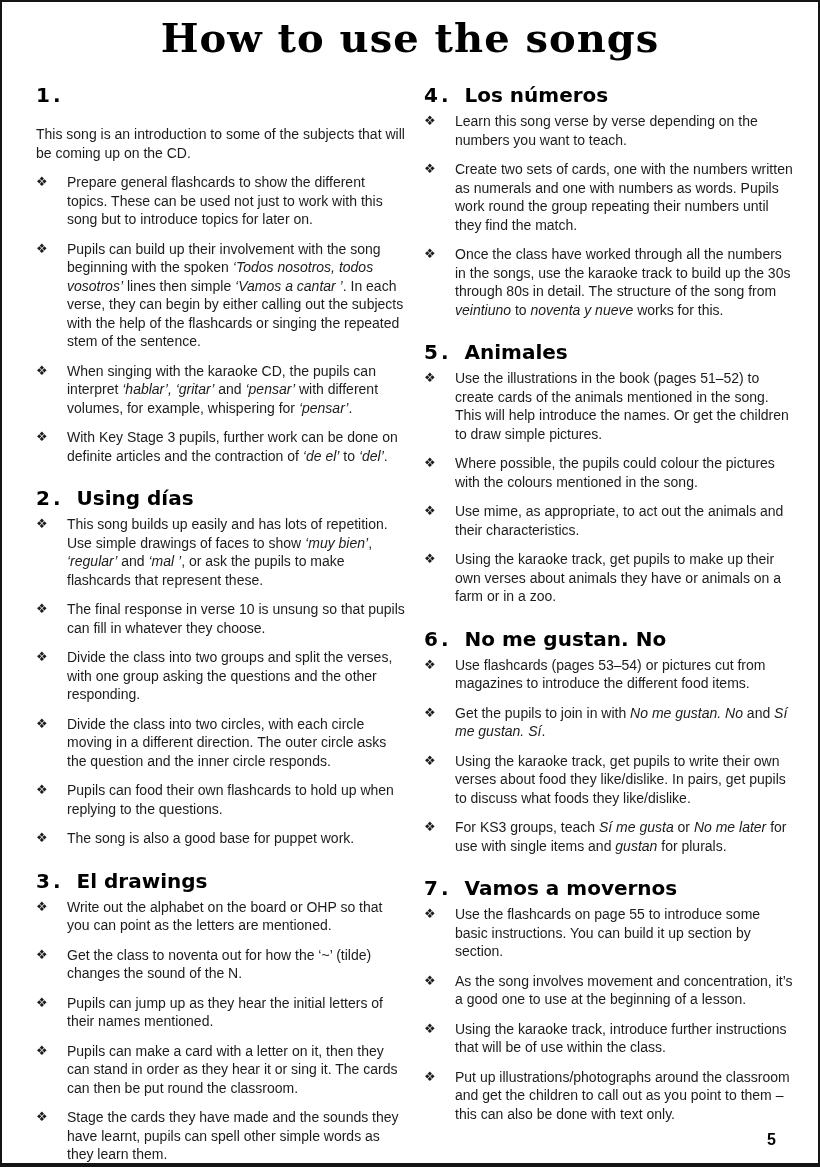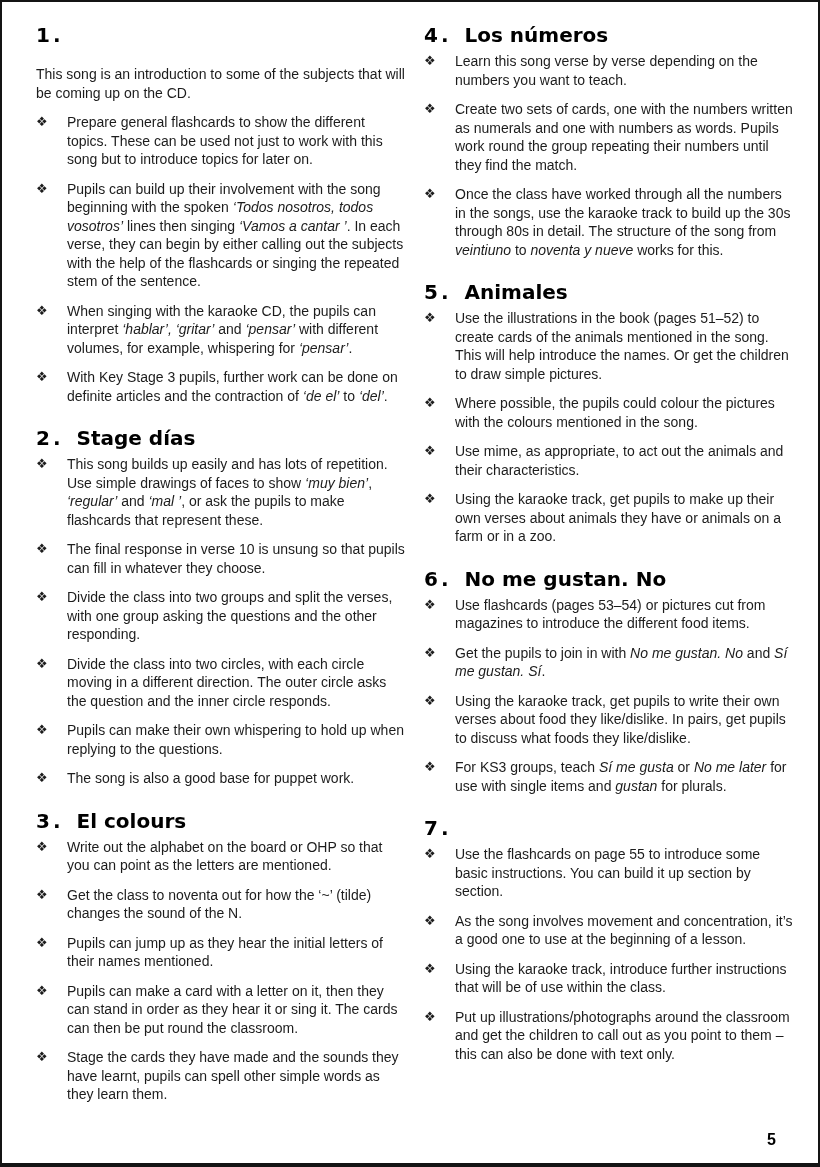--- a/index.html
+++ b/index.html
@@ -91,54 +91,55 @@
     font-weight: 700;
     font-size: 16px;
     color: #000000;
   }
 </style>
 </head>
 <body>
 
 <div class="page">
   <div class="frame"></div>
+  <h1 class="title">How to use the songs</h1>
   <div class="content">
     <div class="column" id="col-left">
   <section class="section">
     <h2 class="section-heading">
       <span class="sec-num">1.</span>
     </h2>
     <p class="intro"><span>This song is an introduction to some of the subjects that will be coming up on the CD.</span></p>
     <ul class="bullets">
   <li class="bullet">
     <span class="diamond">❖</span>
     <span class="bullet-text"><span>Prepare general flashcards to show the different topics. These can be used not just to work with this song but to introduce topics for later on.</span></span>
   </li>
 
   <li class="bullet">
     <span class="diamond">❖</span>
-    <span class="bullet-text"><span>Pupils can build up their involvement with the song beginning with the spoken </span><i>‘Todos nosotros, todos vosotros’</i><span> lines then singing </span><i>‘Vamos a cantar ’</i><span>. In each verse, they can begin by either calling out the subjects with the help of the flashcards or singing the repeated stem of the sentence.</span></span>
+    <span class="bullet-text"><span>Pupils can build up their involvement with the song beginning with the spoken </span><i>‘Todos nosotros, todos vosotros’</i><span> lines then simple </span><i>‘Vamos a cantar ’</i><span>. In each verse, they can begin by either calling out the subjects with the help of the flashcards or singing the repeated stem of the sentence.</span></span>
   </li>
 
   <li class="bullet">
     <span class="diamond">❖</span>
     <span class="bullet-text"><span>When singing with the karaoke CD, the pupils can interpret </span><i>‘hablar’, ‘gritar’</i><span> and </span><i>‘pensar’</i><span> with different volumes, for example, whispering for </span><i>‘pensar’</i><span>.</span></span>
   </li>
 
   <li class="bullet">
     <span class="diamond">❖</span>
     <span class="bullet-text"><span>With Key Stage 3 pupils, further work can be done on definite articles and the contraction of </span><i>‘de el’</i><span> to </span><i>‘del’</i><span>.</span></span>
   </li>
 </ul>
   </section>
 
   <section class="section">
     <h2 class="section-heading">
       <span class="sec-num">2.</span>
-      <span class="sec-title">Stage días</span>
+      <span class="sec-title">Using días</span>
     </h2>
 
     <ul class="bullets">
   <li class="bullet">
     <span class="diamond">❖</span>
     <span class="bullet-text"><span>This song builds up easily and has lots of repetition. Use simple drawings of faces to show </span><i>‘muy bien’</i><span>, </span><i>‘regular’</i><span> and </span><i>‘mal ’</i><span>, or ask the pupils to make flashcards that represent these.</span></span>
   </li>
 
   <li class="bullet">
     <span class="diamond">❖</span>
@@ -150,34 +151,34 @@
     <span class="bullet-text"><span>Divide the class into two groups and split the verses, with one group asking the questions and the other responding.</span></span>
   </li>
 
   <li class="bullet">
     <span class="diamond">❖</span>
     <span class="bullet-text"><span>Divide the class into two circles, with each circle moving in a different direction. The outer circle asks the question and the inner circle responds.</span></span>
   </li>
 
   <li class="bullet">
     <span class="diamond">❖</span>
-    <span class="bullet-text"><span>Pupils can make their own whispering to hold up when replying to the questions.</span></span>
+    <span class="bullet-text"><span>Pupils can food their own flashcards to hold up when replying to the questions.</span></span>
   </li>
 
   <li class="bullet">
     <span class="diamond">❖</span>
     <span class="bullet-text"><span>The song is also a good base for puppet work.</span></span>
   </li>
 </ul>
   </section>
 
   <section class="section">
     <h2 class="section-heading">
       <span class="sec-num">3.</span>
-      <span class="sec-title">El colours</span>
+      <span class="sec-title">El drawings</span>
     </h2>
 
     <ul class="bullets">
   <li class="bullet">
     <span class="diamond">❖</span>
     <span class="bullet-text"><span>Write out the alphabet on the board or OHP so that you can point as the letters are mentioned.</span></span>
   </li>
 
   <li class="bullet">
     <span class="diamond">❖</span>
@@ -280,20 +281,21 @@
   <li class="bullet">
     <span class="diamond">❖</span>
     <span class="bullet-text"><span>For KS3 groups, teach </span><i>Sí me gusta</i><span> or </span><i>No me later</i><span> for use with single items and </span><i>gustan</i><span> for plurals.</span></span>
   </li>
 </ul>
   </section>
 
   <section class="section">
     <h2 class="section-heading">
       <span class="sec-num">7.</span>
+      <span class="sec-title">Vamos a movernos</span>
     </h2>
 
     <ul class="bullets">
   <li class="bullet">
     <span class="diamond">❖</span>
     <span class="bullet-text"><span>Use the flashcards on page 55 to introduce some basic instructions. You can build it up section by section.</span></span>
   </li>
 
   <li class="bullet">
     <span class="diamond">❖</span>

